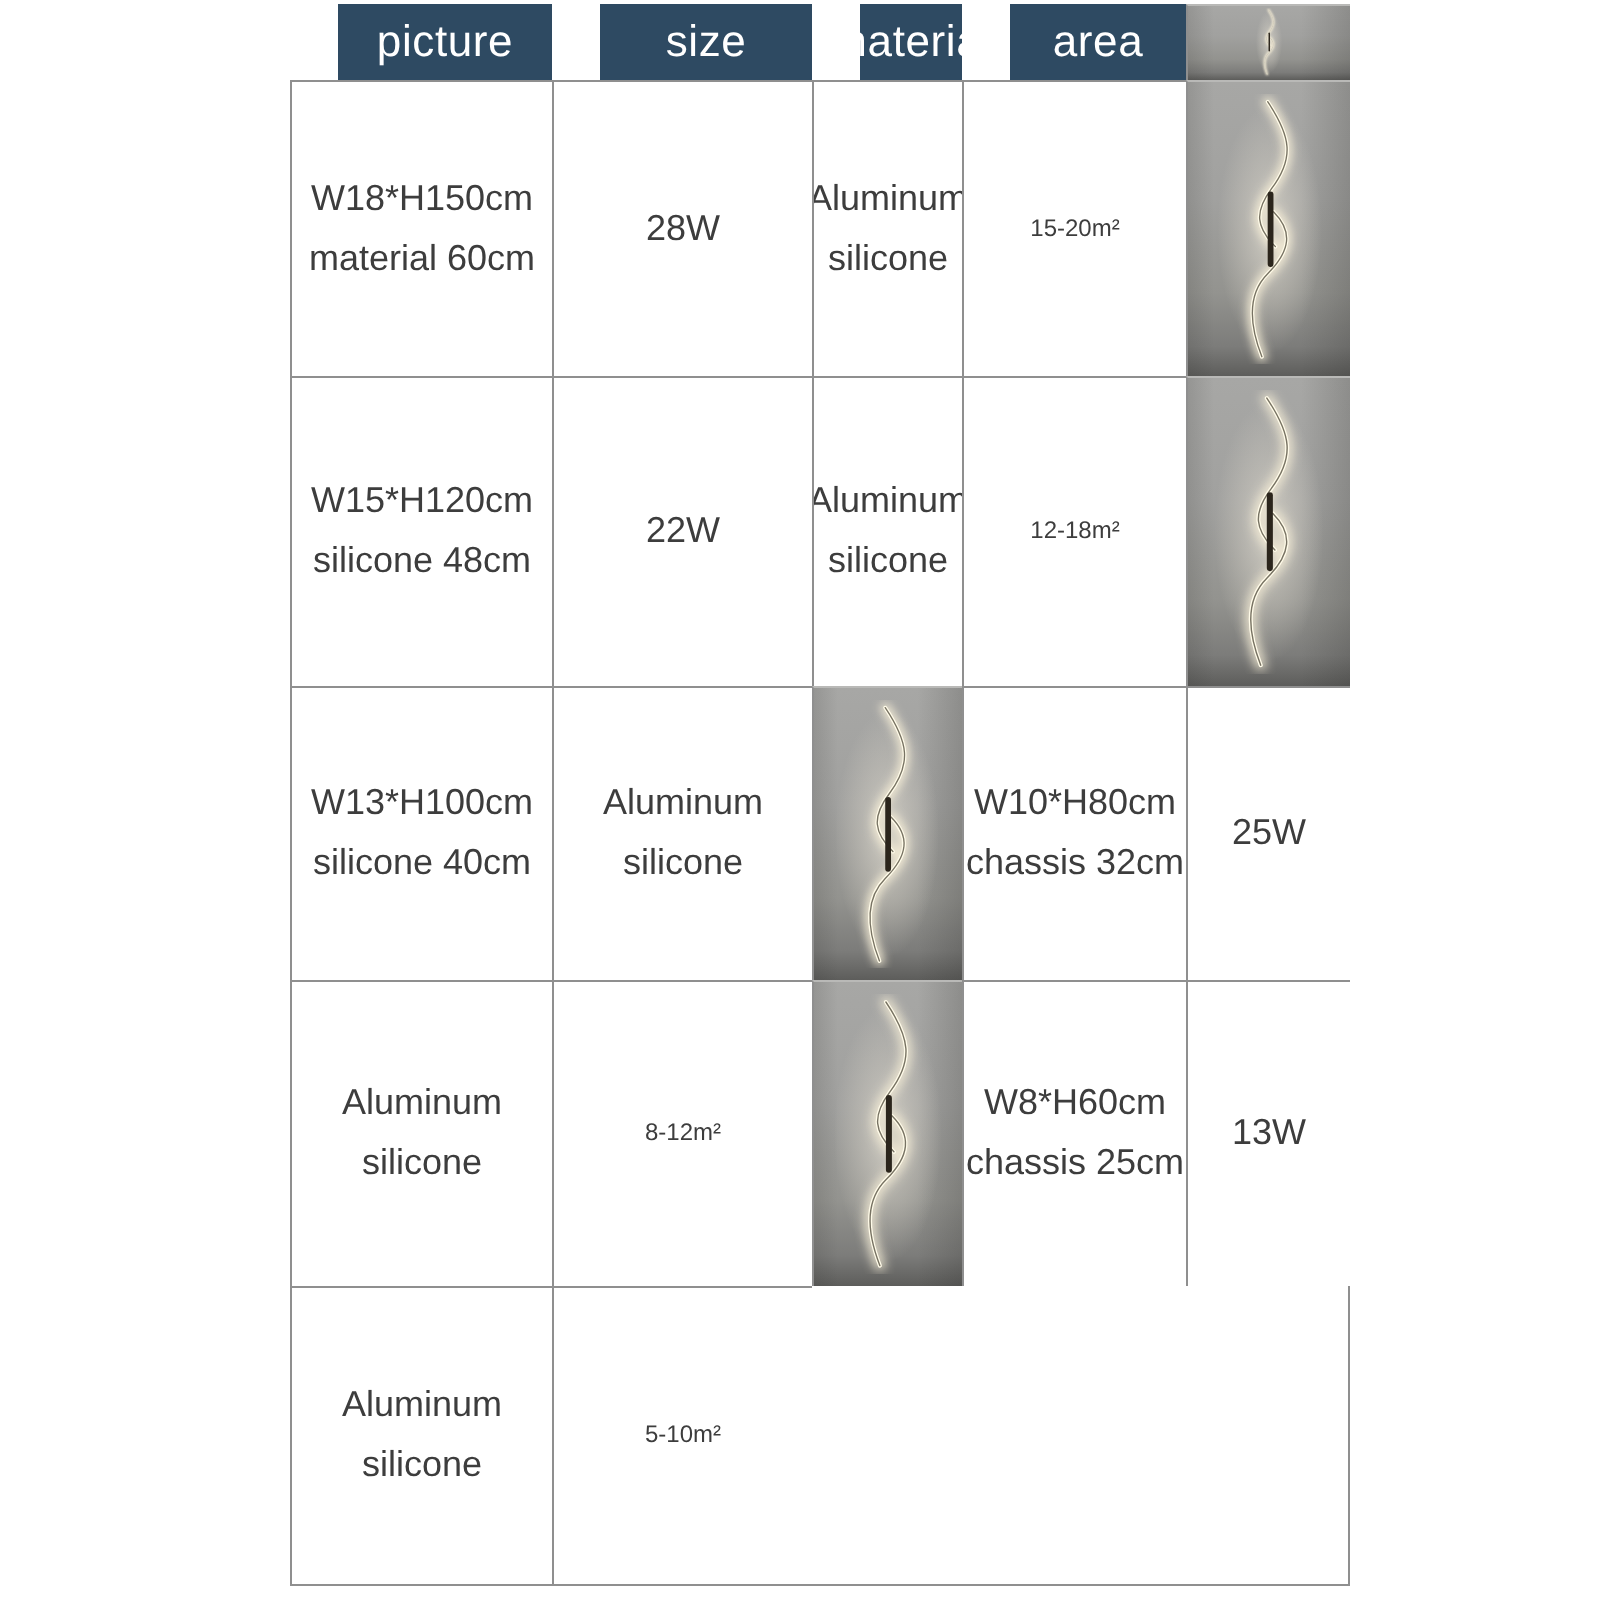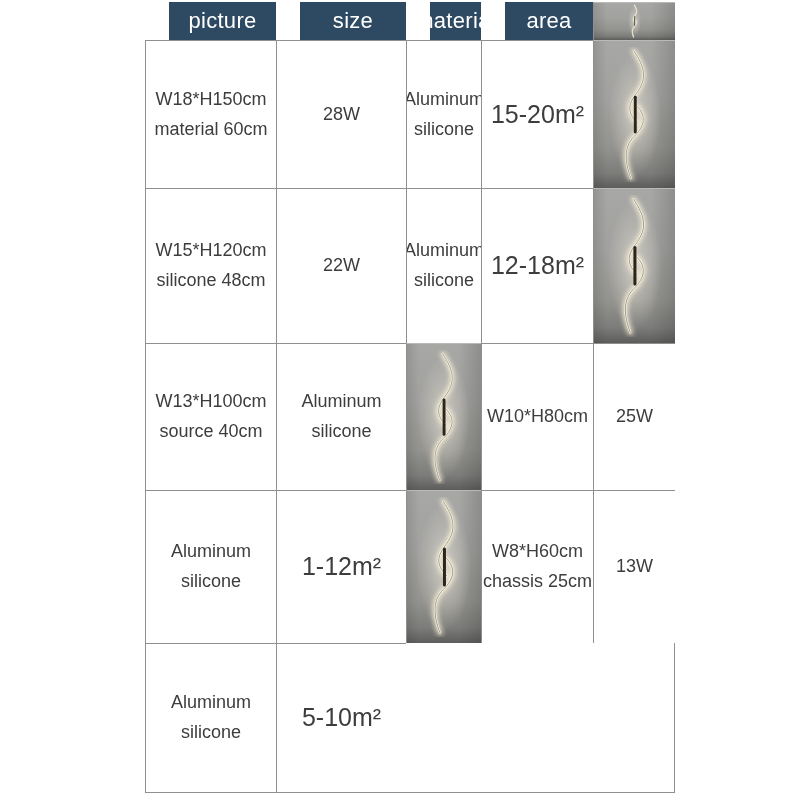--- a/index.html
+++ b/index.html
@@ -47,21 +47,21 @@
   }
   .pic-cell {
     padding: 0;
     border-top-color: #b9b9b7;
     background:
       linear-gradient(90deg, rgba(40,40,38,0.14) 0%, rgba(40,40,38,0) 16%, rgba(40,40,38,0) 70%, rgba(40,40,38,0.20) 100%),
       linear-gradient(180deg, #a7a7a5 0%, #a1a19f 40%, #93938f 72%, #7c7c7a 90%, #5d5d5b 100%);
     justify-content: center;
   }
   .pic-cell svg { display: block; height: 92%; }
-  .area-cell { font-size: 25px; }
+  .area-cell { font-size: 12px; }
 </style>
 </head>
 <body>
 
 <svg width="0" height="0" style="position:absolute" aria-hidden="true">
   <defs>
     <filter id="lampGlow" x="-60%" y="-20%" width="220%" height="140%">
       <feGaussianBlur stdDeviation="2.6"></feGaussianBlur>
     </filter>
     <radialGradient id="wallGlow" cx="50%" cy="50%" r="50%">
@@ -152,21 +152,21 @@
         <path d="M34 4 C46 22 48 33 36 49 C27 61 28 69 38 79" stroke="#fffbe9" stroke-width="2"></path>
         <path d="M37 61 C47 71 46 81 34 93 C24 103 24 118 31 136" stroke="#fffbe9" stroke-width="2"></path>
         <path d="M34 4 C46 22 48 33 36 49 C27 61 28 69 38 79" stroke="#4a4436" stroke-width="0.7" opacity="0.75"></path>
         <path d="M37 61 C47 71 46 81 34 93 C24 103 24 118 31 136" stroke="#4a4436" stroke-width="0.7" opacity="0.75"></path>
         <line x1="35.5" y1="52" x2="35.5" y2="88" stroke="#2b251c" stroke-width="3"></line>
       </g>
     </svg>
   </div>
   <div class="cell">
     <span>W13*H100cm</span>
-    <span>source 40cm</span>
+    <span>silicone 40cm</span>
   </div>
   <div class="cell">
     <span>Aluminum</span>
     <span>silicone</span>
   </div>
 
   <div class="cell pic-cell">
     <svg viewBox="0 0 70 140">
       <ellipse cx="35" cy="70" rx="27" ry="64" fill="url(#wallGlow)"></ellipse>
       <g fill="none" stroke-linecap="round">
@@ -177,30 +177,31 @@
         <path d="M34 4 C46 22 48 33 36 49 C27 61 28 69 38 79" stroke="#fffbe9" stroke-width="2"></path>
         <path d="M37 61 C47 71 46 81 34 93 C24 103 24 118 31 136" stroke="#fffbe9" stroke-width="2"></path>
         <path d="M34 4 C46 22 48 33 36 49 C27 61 28 69 38 79" stroke="#4a4436" stroke-width="0.7" opacity="0.75"></path>
         <path d="M37 61 C47 71 46 81 34 93 C24 103 24 118 31 136" stroke="#4a4436" stroke-width="0.7" opacity="0.75"></path>
         <line x1="35.5" y1="52" x2="35.5" y2="88" stroke="#2b251c" stroke-width="3"></line>
       </g>
     </svg>
   </div>
   <div class="cell">
     <span>W10*H80cm</span>
+    <span>chassis 32cm</span>
   </div>
   <div class="cell">
     <span>25W</span>
   </div>
   <div class="cell">
     <span>Aluminum</span>
     <span>silicone</span>
   </div>
   <div class="cell area-cell">
-    <span>1-12m²</span>
+    <span>8-12m²</span>
   </div>
 
   <div class="cell pic-cell">
     <svg viewBox="0 0 70 140">
       <ellipse cx="35" cy="70" rx="27" ry="64" fill="url(#wallGlow)"></ellipse>
       <g fill="none" stroke-linecap="round">
         <g filter="url(#lampGlow)" stroke="#f7efd8" stroke-width="5" opacity="0.95">
           <path d="M34 4 C46 22 48 33 36 49 C27 61 28 69 38 79"></path>
           <path d="M37 61 C47 71 46 81 34 93 C24 103 24 118 31 136"></path>
         </g>

